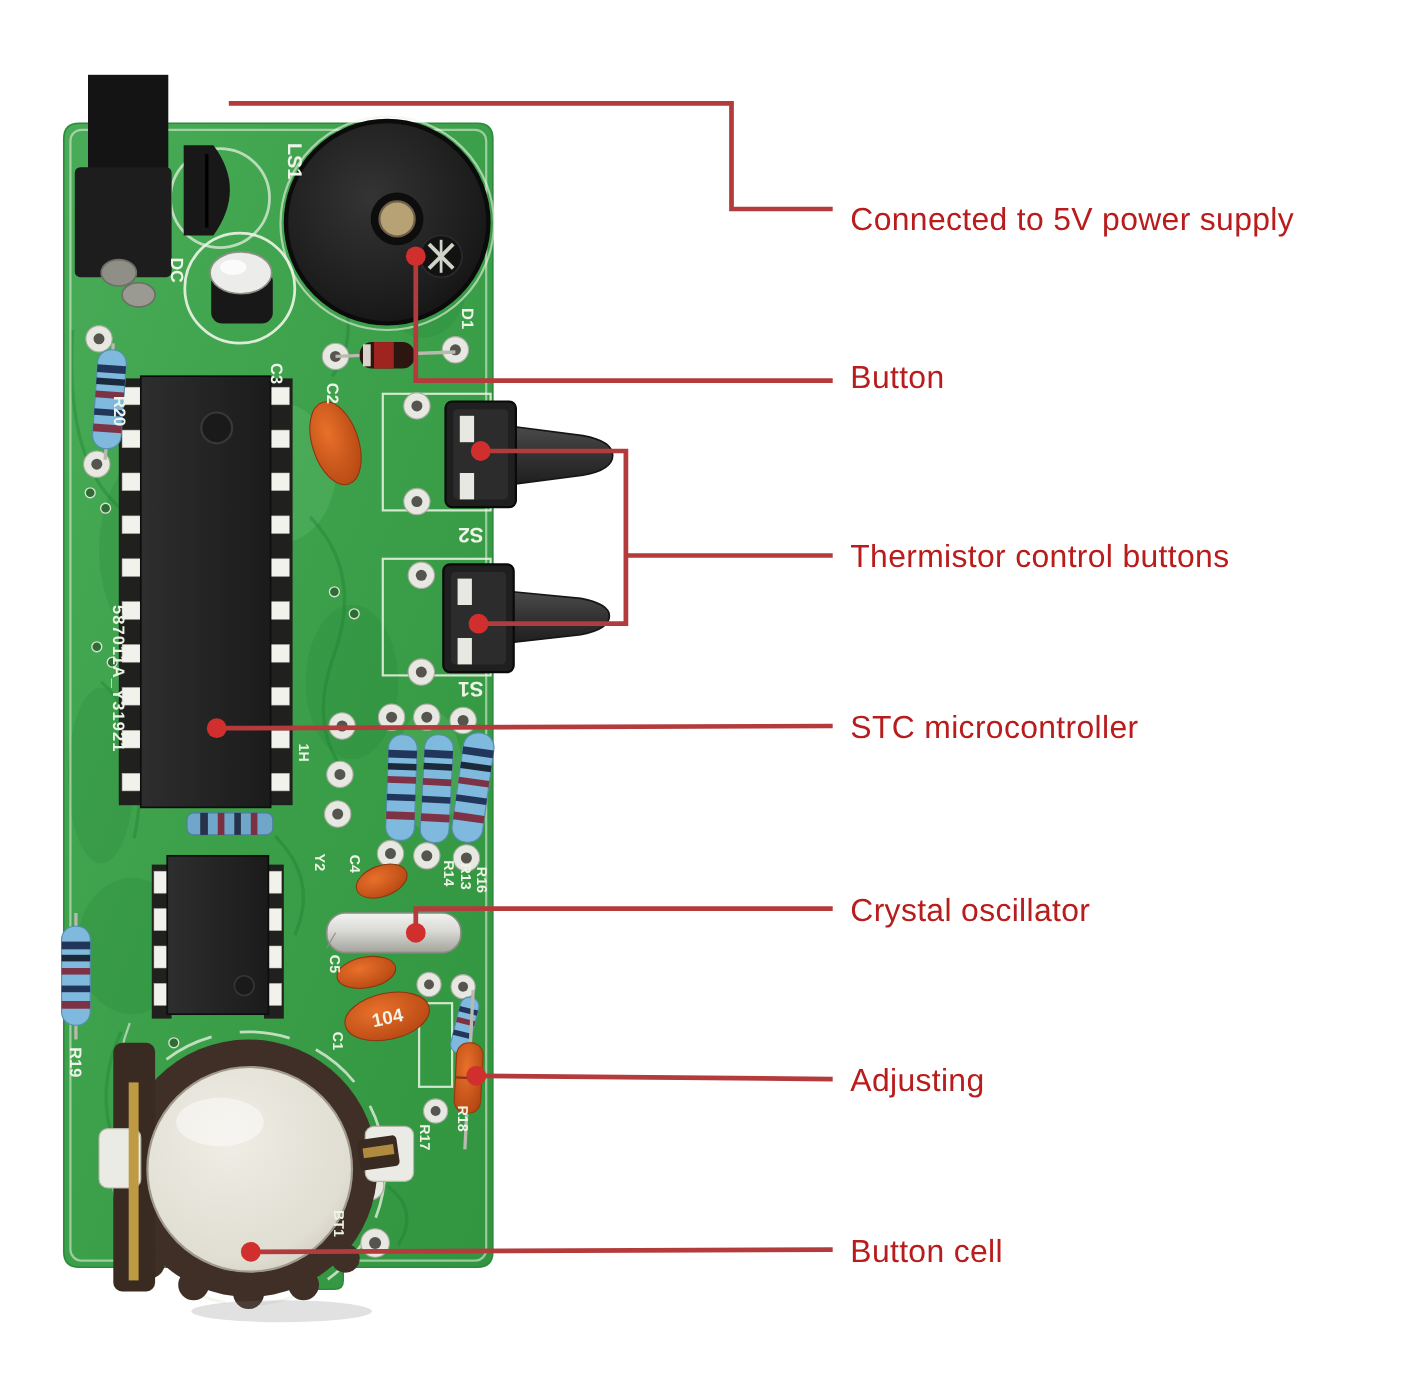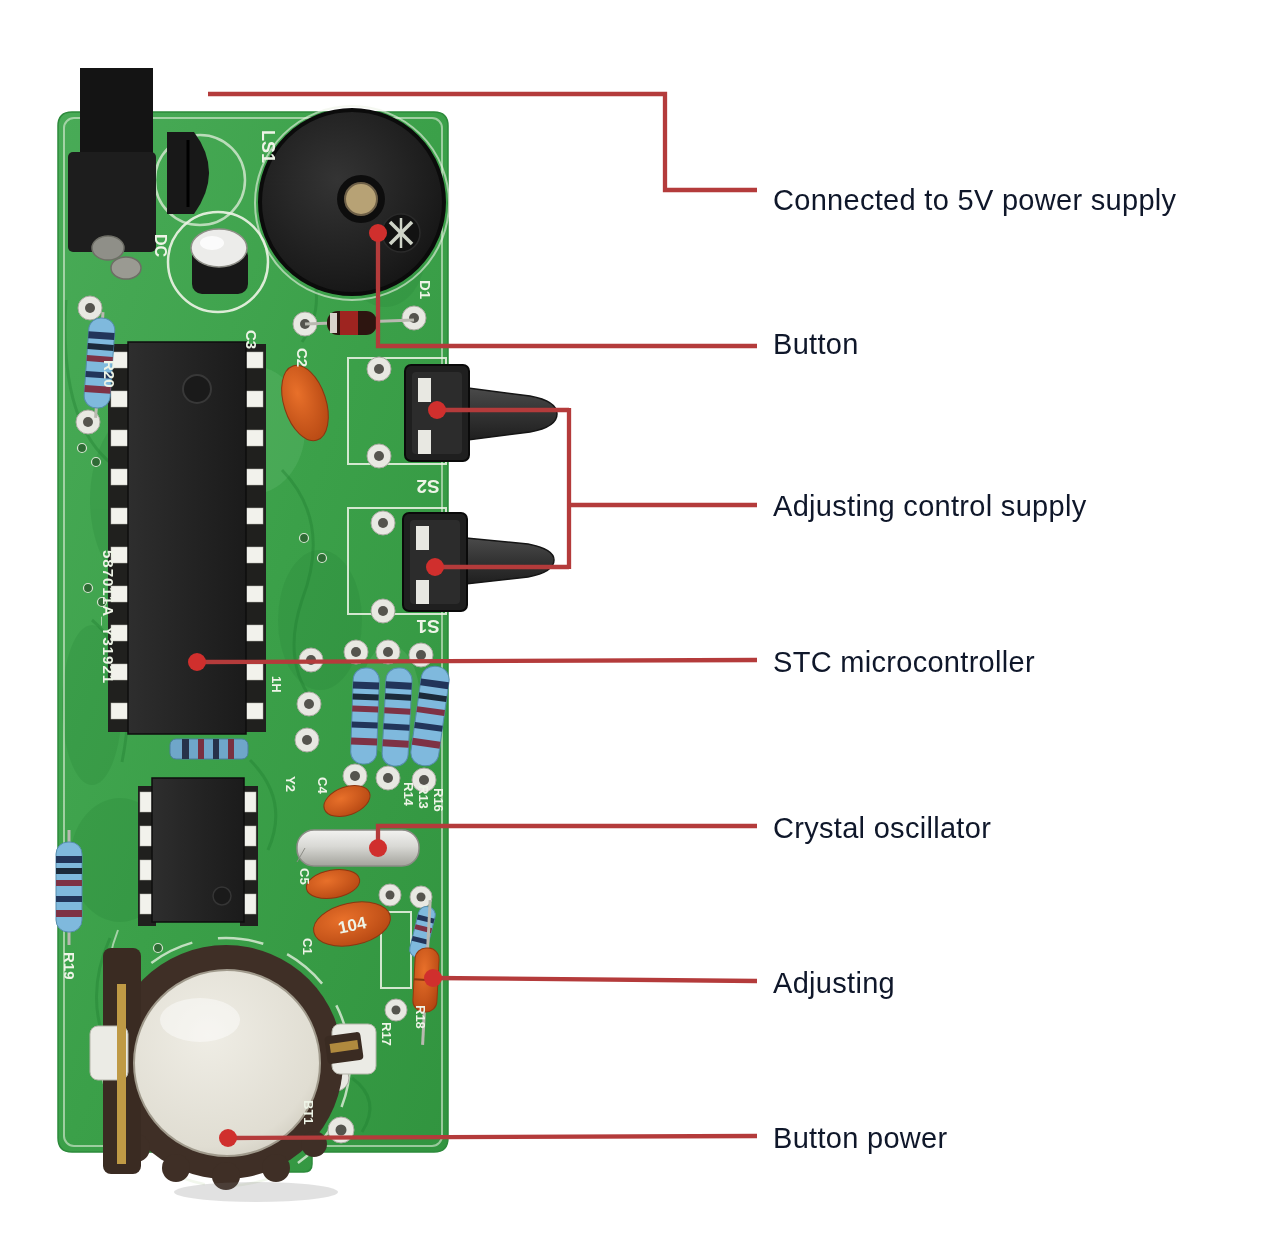--- a/index.html
+++ b/index.html
@@ -1,19 +1,19 @@
 <!DOCTYPE html>
 <html><head>
 <meta charset="utf-8">
 <style>
   html,body{margin:0;padding:0;background:#fff;}
   #stage{position:relative;width:1283px;height:1256px;background:#ffffff;overflow:hidden;
          font-family:"Liberation Sans",sans-serif;}
   #board-svg{position:absolute;left:0;top:0;}
-  .callout-label{position:absolute;left:773px;font-size:29px;line-height:34px;color:#0f172a;
+  .callout-label{position:absolute;left:773px;font-size:29px;line-height:34px;color:#b91c1c;
                  letter-spacing:.3px;white-space:nowrap;}
   .silk{font-family:"Liberation Sans",sans-serif;font-weight:bold;fill:#eef4e7;}
 </style>
 </head>
 <body>
 
 <div id="stage">
 
 <svg id="board-svg" width="1283" height="1256" viewBox="0 0 1283 1256">
   <defs>
@@ -391,19 +391,19 @@
     <circle cx="435" cy="567" r="9"></circle>
     <circle cx="197" cy="662" r="9"></circle>
     <circle cx="378" cy="848" r="9"></circle>
     <circle cx="433" cy="978" r="9"></circle>
     <circle cx="228" cy="1138" r="9"></circle>
   </g>
 </svg>
 
 <div class="callout-label" style="top:183px">Connected to 5V power supply</div>
 <div class="callout-label" style="top:327px">Button</div>
-<div class="callout-label" style="top:489px">Adjusting control supply</div>
+<div class="callout-label" style="top:489px">Thermistor control buttons</div>
 <div class="callout-label" style="top:645px">STC microcontroller</div>
 <div class="callout-label" style="top:811px">Crystal oscillator</div>
 <div class="callout-label" style="top:966px">Adjusting</div>
-<div class="callout-label" style="top:1121px">Button power</div>
+<div class="callout-label" style="top:1121px">Button cell</div>
 
 </div>
 
 </body></html>

